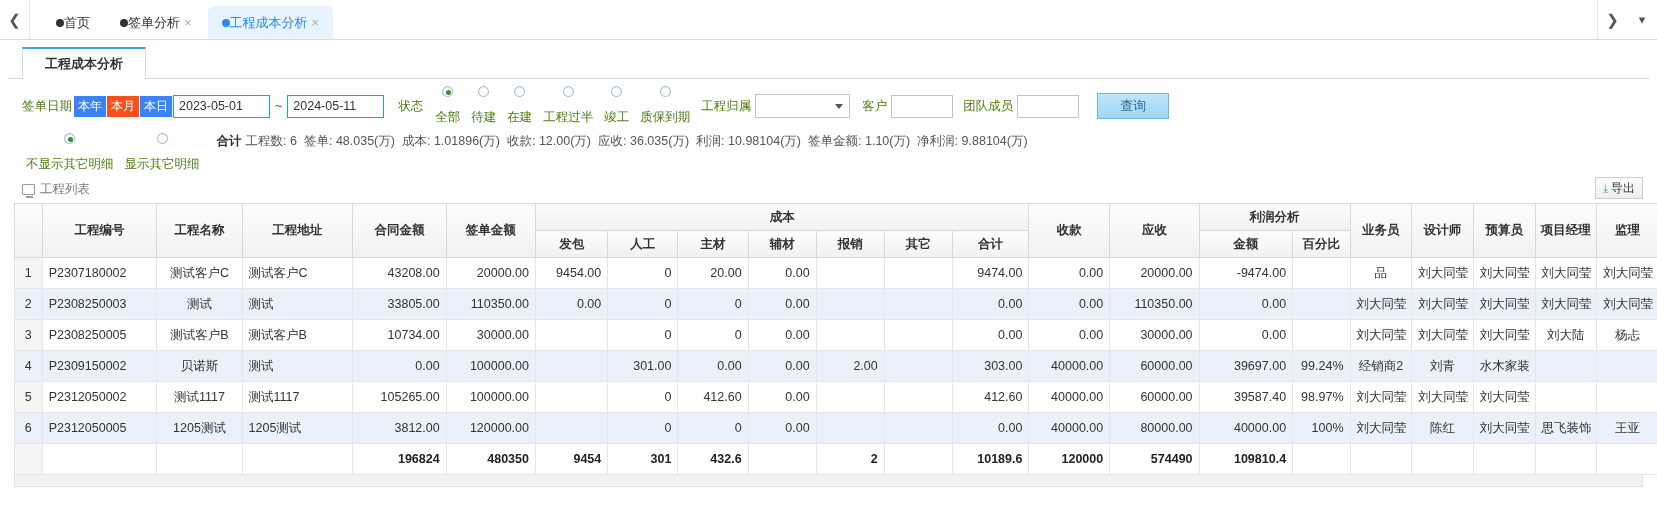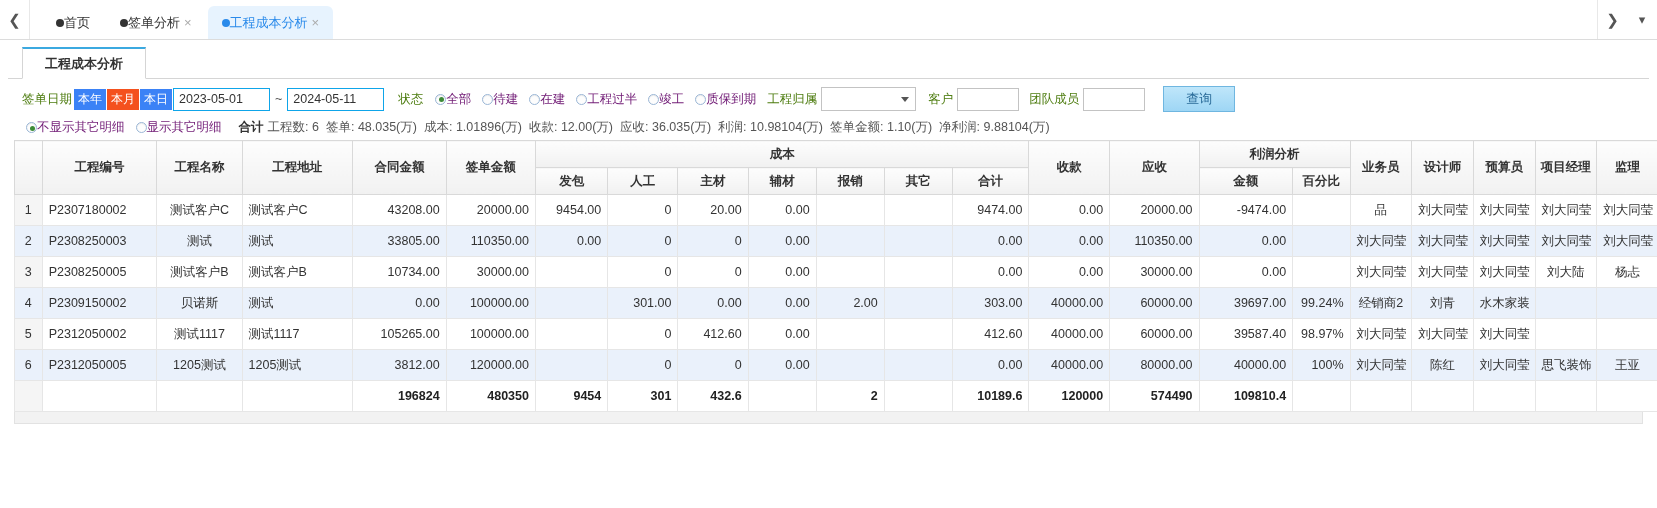--- a/index.html
+++ b/index.html
@@ -93,22 +93,22 @@
   .qbtn.orange { background: #f4511e; }
   .dateinput {
     border: 1px solid #0ea5e9; background: #fff;
     height: 23px; width: 97px; padding: 0 5px;
     font-size: 12.5px; color: #333;
     line-height: 21px;
   }
   .tilde { margin: 0 5px; color: #555; }
   .radio-group { display: flex; align-items: center; gap: 0; margin-left: 10px; }
   .radio {
-    display: inline-flex; align-items: center; gap: 0;
-    margin-right: 11px; cursor: pointer; color: #701a75;
+    display: inline-flex; align-items: center; gap: 12px;
+    margin-right: 11px; cursor: pointer; color: #4d7c0f; flex-direction: column;
   }
   .rdot {
     width: 11px; height: 11px; border-radius: 50%;
     border: 1px solid #9ab6d6; background: #fdfdfd;
     display: inline-block; position: relative;
     box-shadow: inset 0 1px 1px rgba(0,0,0,.08);
   }
   .rdot.sel::after {
     content: ""; position: absolute; left: 2.5px; top: 2.5px;
     width: 5px; height: 5px; border-radius: 50%; background: #3d8b37;
@@ -341,20 +341,28 @@
     <span class="kv">
       <span>签单金额:</span>
       <span>1.10(万)</span>
     </span>
     <span class="kv">
       <span>净利润:</span>
       <span>9.88104(万)</span>
     </span>
   </div>
 
+  <div class="listbar">
+    <span class="scr-icon"></span>
+    <span class="listtitle">工程列表</span>
+    <span class="exportbtn">
+      <span class="xi">⤓</span>
+      <span>导出</span>
+    </span>
+  </div>
 
   <div class="tablewrap">
     <table class="grid">
       <colgroup>
         <col style="width:26px">
           <col style="width:108px">
           <col style="width:80px">
           <col style="width:104px">
         <col style="width:88px">
           <col style="width:84px">

